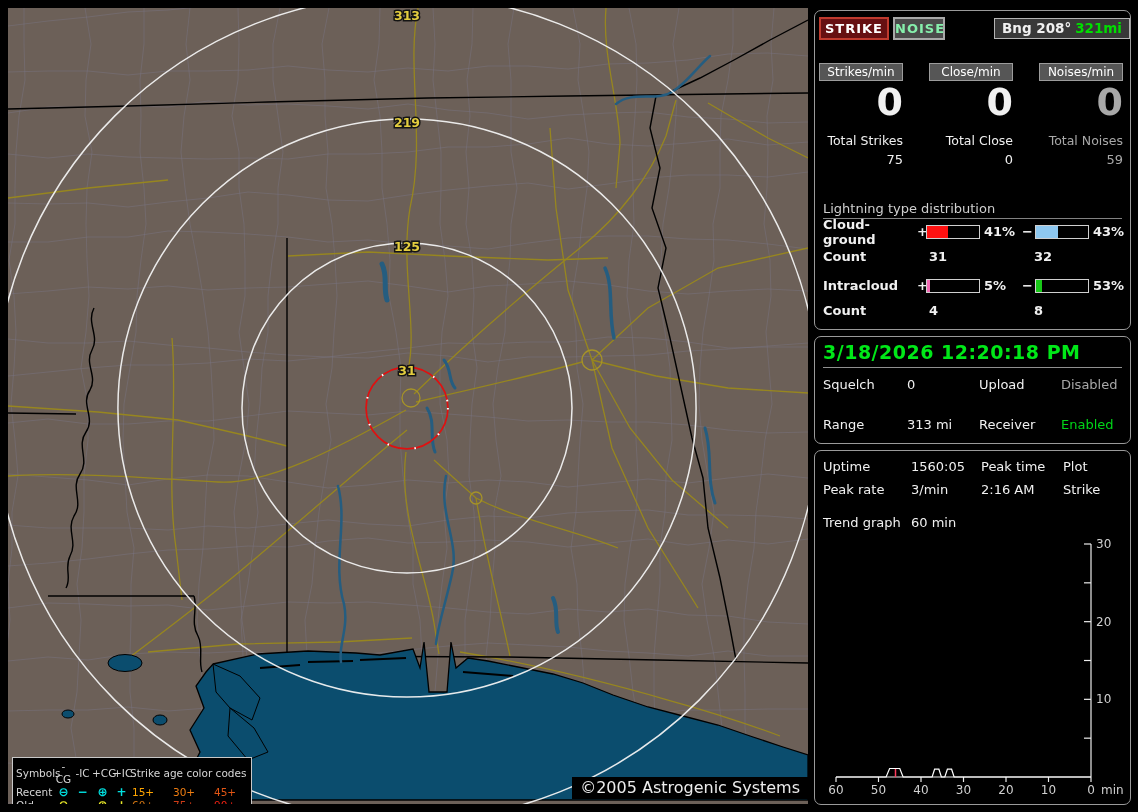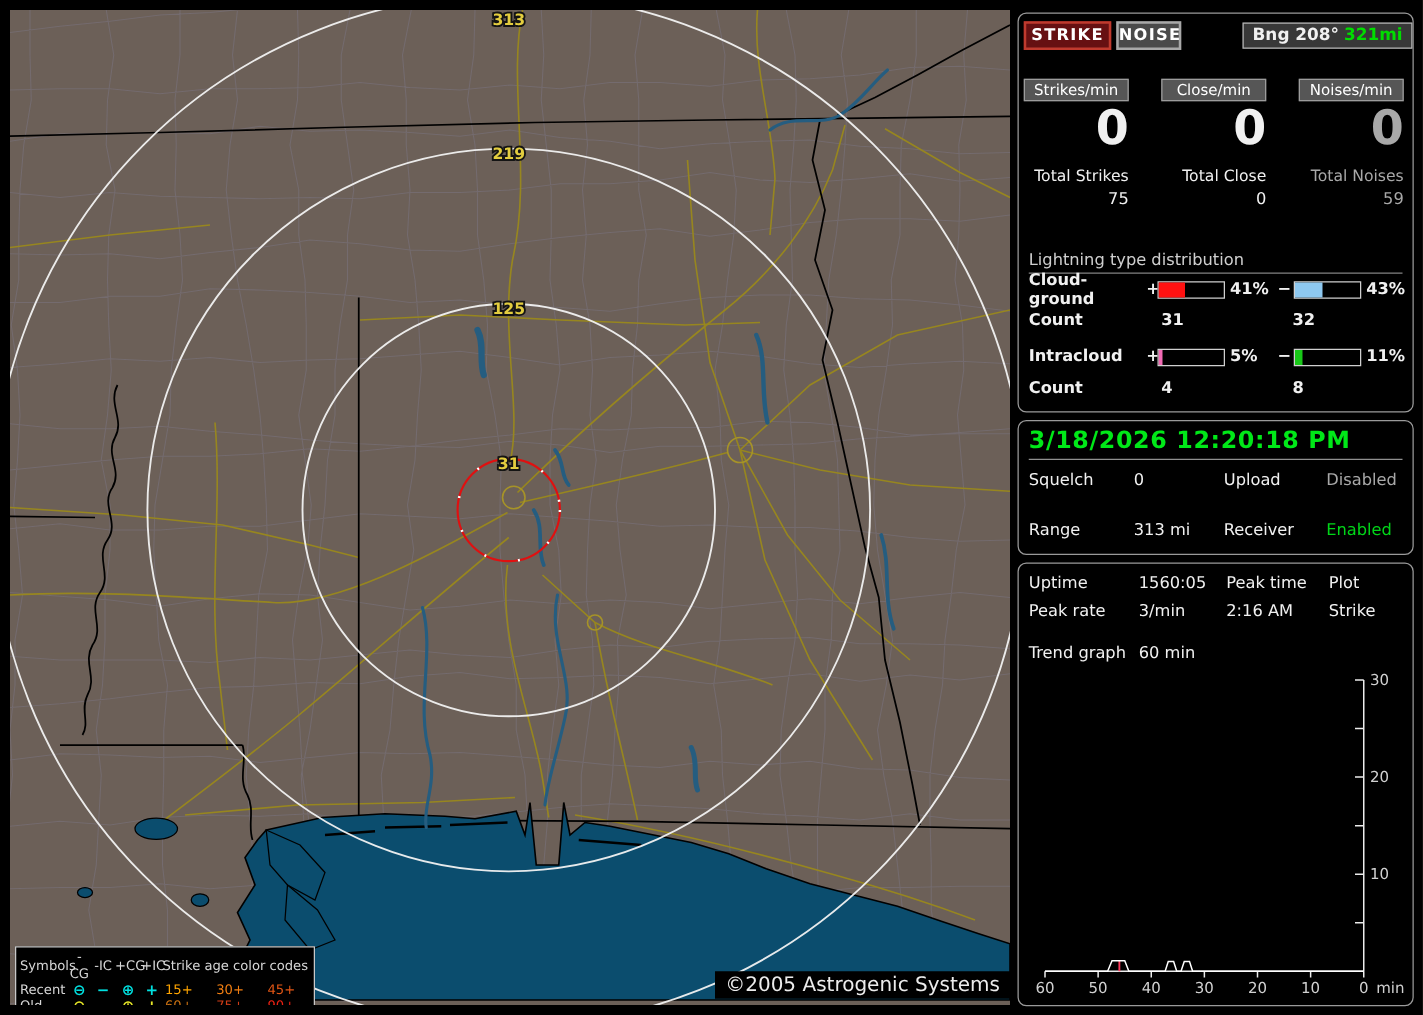--- a/index.html
+++ b/index.html
@@ -16,21 +16,21 @@
   .lg-span{grid-column:6/9;}
   #copyright{position:absolute;right:0;bottom:5px;background:#000;color:#ececec;
              font-size:16px;padding:1px 8px 2px 8px;}
   
   .pbox{position:absolute;left:814px;width:317px;background:#000;border:1px solid #9a9a9a;border-radius:7px;box-sizing:border-box;}
   #box-counters{top:10px;height:320px;}
   #box-status{top:336px;height:108px;}
   #box-stats{top:450px;height:355px;}
   .btn{position:absolute;text-align:center;font-weight:bold;font-size:13px;line-height:19px;cursor:default;}
   #strike-btn{left:4px;top:6px;width:66px;height:19px;background:#661012;border:2px solid #bf3a2e;color:#fff;letter-spacing:1px;}
-  #noise-btn{left:78px;top:6px;width:48px;height:19px;background:#4a4a4a;border:2px solid #a8a8a8;color:#ffffff;letter-spacing:1px;}
+  #noise-btn{left:78px;top:6px;width:48px;height:19px;background:#4a4a4a;border:2px solid #a8a8a8;color:#86efac;letter-spacing:1px;}
   #bng-box{position:absolute;left:179px;top:7px;width:136px;height:21px;background:#383838;border:1px solid #b4b4b4;
            box-sizing:border-box;display:flex;justify-content:space-between;padding:0 7px;font-weight:bold;font-size:13.5px;line-height:19px;}
   .cnt-col{position:absolute;top:52px;width:110px;height:130px;}
   .cnt-btn{position:absolute;right:0;top:0;width:82px;height:16px;background:#565656;border:1px solid #9c9c9c;
            color:#fff;font-size:12px;text-align:center;line-height:16px;}
   .cnt-val{position:absolute;right:0;top:20px;font-size:38px;font-weight:bold;line-height:1;}
   .cnt-tlabel{position:absolute;right:0;top:70px;font-size:12.5px;white-space:nowrap;}
   .cnt-total{position:absolute;right:0;top:89px;font-size:13px;}
   .dim{color:#a8a8a8;}
   #dist-title{position:absolute;left:8px;top:190px;width:299px;font-size:13px;color:#cfcfcf;
@@ -212,21 +212,21 @@
       <span class="d-label">Intracloud</span>
       <span class="d-sign">+</span>
       <span class="dbar">
           <i style="width: 5%; background: rgb(242, 106, 180);"></i>
         </span>
       <span class="d-pct">5%</span>
       <span class="d-sign2">−</span>
       <span class="dbar">
           <i style="width: 11%; background: rgb(24, 200, 24);"></i>
         </span>
-      <span class="d-pct2">11%</span>
+      <span class="d-pct2">53%</span>
     </div>
     <div class="c-row" style="top:292px;">
       <span>Count</span>
       <span class="cv1">4</span>
       <span class="cv2">8</span>
     </div>
   </div>
 
   <div class="pbox" id="box-status">
     <div id="datetime">3/18/2026 12:20:18 PM</div>

